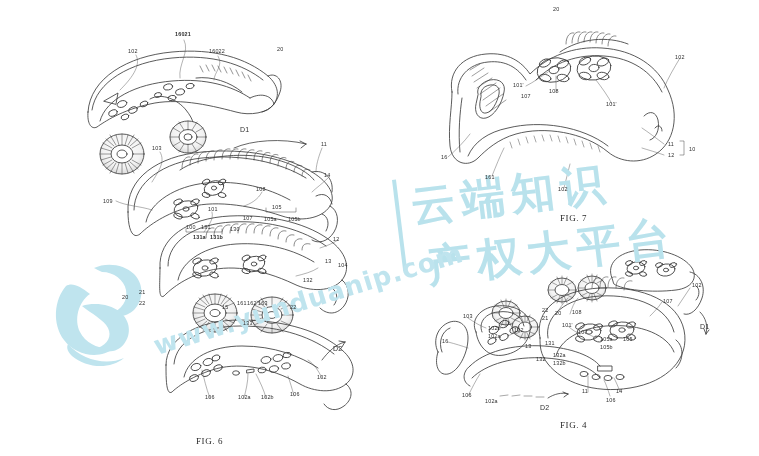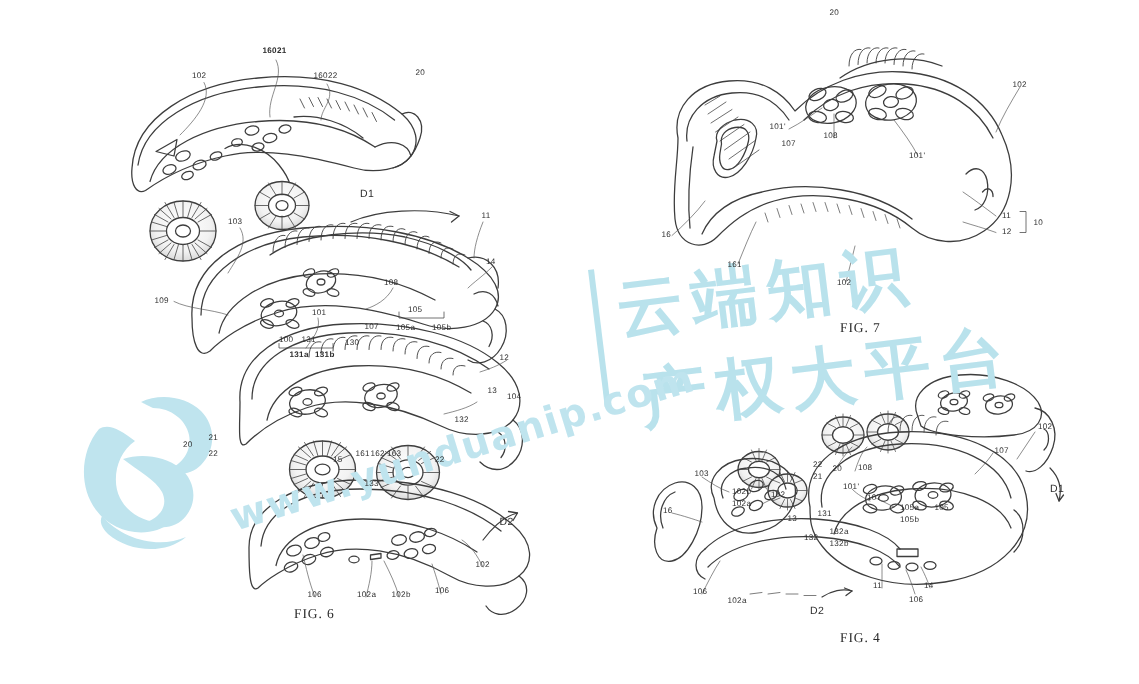--- a/index.html
+++ b/index.html
@@ -642,21 +642,21 @@
       <path d="M34 58 C46 54, 62 56, 72 64 C82 72, 84 86, 76 96 C70 104, 58 106, 50 100 C60 96, 64 88, 60 80 C56 72, 44 66, 34 58 Z" fill="#bfe4ee"></path>
       <path d="M20 96 C34 112, 58 118, 76 110 C62 122, 38 120, 24 108 C20 104, 18 100, 20 96 Z" fill="#bfe4ee"></path>
     </svg>
     <div id="wm-divider"></div>
     <div class="wm-cjk" id="wm-line-1">云端知识</div>
     <div class="wm-cjk" id="wm-line-2">产权大平台</div>
     <div id="wm-url">www.yunduanip.com</div>
   </div>
 
   <div id="annotations">
-      <div class="fig-caption" style="left: 196px; top: 404px;">FIG. 6</div>
+      <div class="fig-caption" style="left: 196px; top: 436px;">FIG. 6</div>
       <div class="ref" style="left: 240px; top: 126px; font-size: 7px;">D1</div>
       <div class="ref" style="left: 333px; top: 345px; font-size: 7px;">D2</div>
       <div class="ref" style="left: 128px; top: 48px;">102</div>
       <div class="ref bold" style="left: 175px; top: 31px;">16021</div>
       <div class="ref" style="left: 209px; top: 48px;">16022</div>
       <div class="ref" style="left: 277px; top: 46px;">20</div>
       <div class="ref" style="left: 152px; top: 145px;">103</div>
       <div class="ref" style="left: 103px; top: 198px;">109</div>
       <div class="ref" style="left: 208px; top: 206px;">101</div>
       <div class="ref" style="left: 186px; top: 224px;">100</div>

